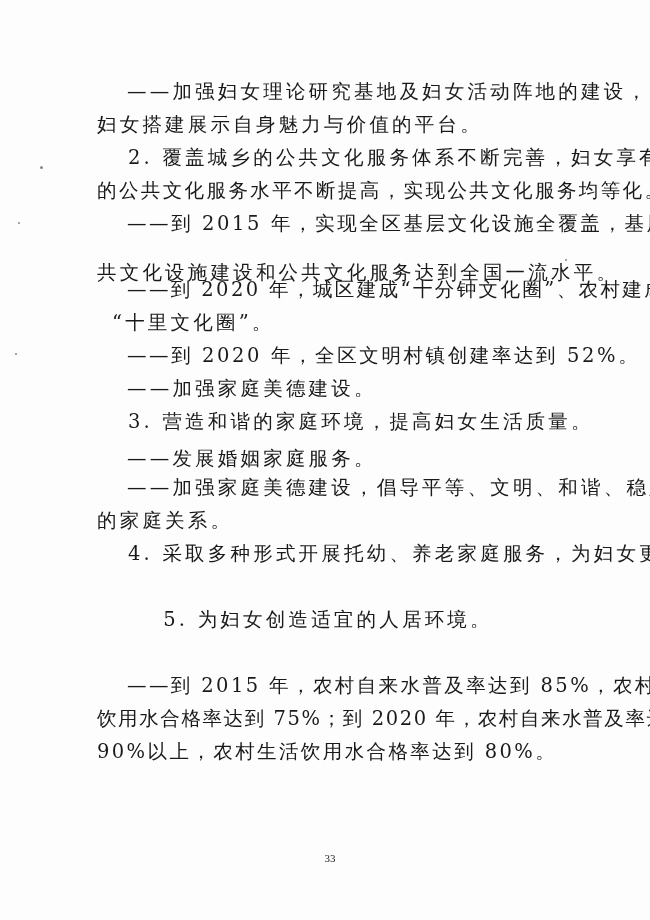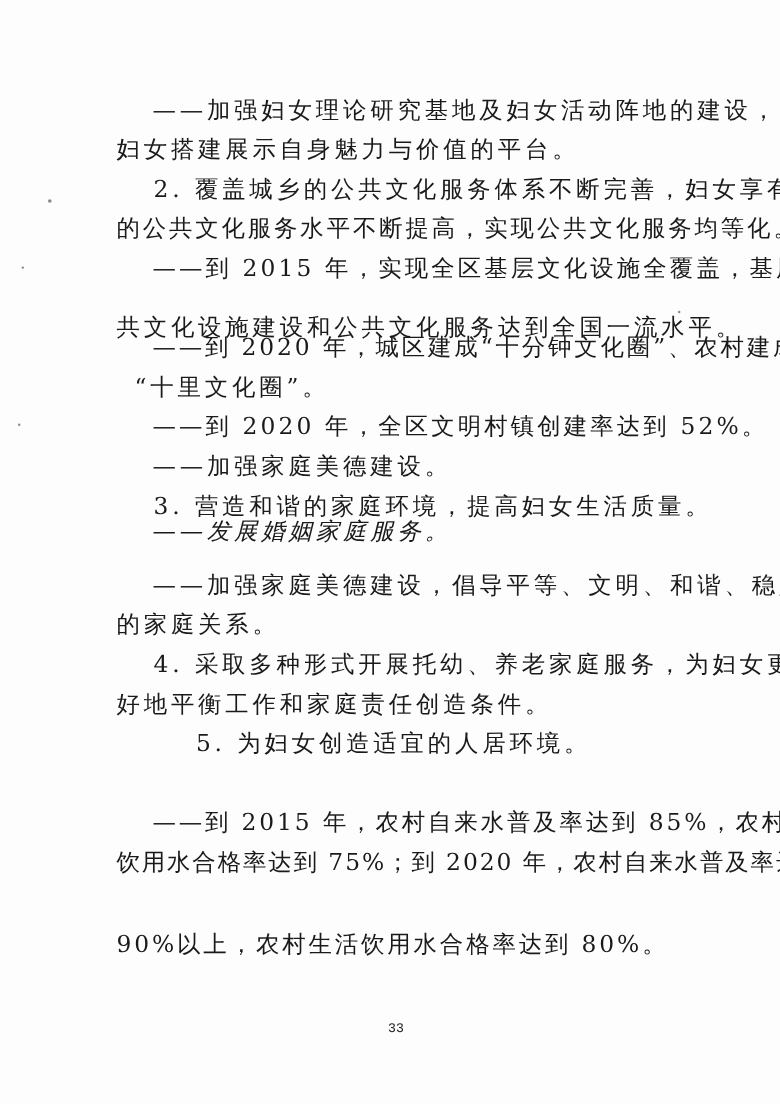--- a/index.html
+++ b/index.html
@@ -17,48 +17,47 @@
     font-size: 19.5px;
     line-height: 24px;
     letter-spacing: 3.2px;
     white-space: nowrap;
   }
   .indent { left: 127px; width: 400px; }
   .num-indent { left: 128px; width: 400px; }
   .page-number {
     position: absolute; left: 300px; top: 852px; width: 60px;
     text-align: center; font-size: 11px; color: #222;
-    font-family: Liberation Mono, monospace;
+    font-family: Liberation Serif, serif;
   }
   .speck { position: absolute; background: #888; border-radius: 50%; }
 </style>
 </head>
 <body>
 
 <div class="page">
   <div class="line indent" style="top:80px;">——加强妇女理论研究基地及妇女活动阵地的建设，为</div>
   <div class="line" style="top:113px;">妇女搭建展示自身魅力与价值的平台。</div>
   <div class="line num-indent" style="top:146px;">2. 覆盖城乡的公共文化服务体系不断完善，妇女享有</div>
   <div class="line" style="top:179px; letter-spacing:2.4px;">的公共文化服务水平不断提高，实现公共文化服务均等化。</div>
   <div class="line indent" style="top:212px; letter-spacing:2.6px;">——到 2015 年，实现全区基层文化设施全覆盖，基层公</div>
   <div class="line" style="top:245px;margin-top:16px;">共文化设施建设和公共文化服务达到全国一流水平。</div>
   <div class="line indent" style="top:278px; letter-spacing:2.4px;">——到 2020 年，城区建成“十分钟文化圈”、农村建成</div>
   <div class="line" style="top:311px; left:112px;">“十里文化圈”。</div>
   <div class="line indent" style="top:344px; letter-spacing:2.6px;">——到 2020 年，全区文明村镇创建率达到 52%。</div>
   <div class="line indent" style="top:377px;">——加强家庭美德建设。</div>
   <div class="line num-indent" style="top:410px;">3. 营造和谐的家庭环境，提高妇女生活质量。</div>
-  <div class="line indent" style="top:431px;font-style:italic;">——发展婚姻家庭服务。</div>
+  <div class="line indent" style="top:447px;">——发展婚姻家庭服务。</div>
   <div class="line indent" style="top:476px;">——加强家庭美德建设，倡导平等、文明、和谐、稳定</div>
   <div class="line" style="top:509px;">的家庭关系。</div>
   <div class="line num-indent" style="top:542px;">4. 采取多种形式开展托幼、养老家庭服务，为妇女更</div>
-  <div class="line" style="top:575px;">好地平衡工作和家庭责任创造条件。</div>
   <div class="line num-indent" style="top:608px;text-align:center;">5. 为妇女创造适宜的人居环境。</div>
   <div class="line indent" style="top:674px; letter-spacing:2.4px;">——到 2015 年，农村自来水普及率达到 85%，农村生活</div>
   <div class="line" style="top:707px; letter-spacing:1.6px;">饮用水合格率达到 75%；到 2020 年，农村自来水普及率达到</div>
-  <div class="line" style="top:740px; letter-spacing:2.4px;margin-top:35px;">90%以上，农村生活饮用水合格率达到 80%。</div>
+  <div class="line" style="top:740px; letter-spacing:2.4px;">90%以上，农村生活饮用水合格率达到 80%。</div>
 
   <div class="page-number">33</div>
 
   <div class="speck" style="left:40px; top:166px; width:3px; height:3px;"></div>
   <div class="speck" style="left:18px; top:222px; width:2px; height:2px;"></div>
   <div class="speck" style="left:15px; top:353px; width:2px; height:2px;"></div>
   <div class="speck" style="left:565px; top:259px; width:2px; height:2px;"></div>
   <div class="speck" style="left:582px; top:484px; width:2px; height:2px;"></div>
 </div>
 

